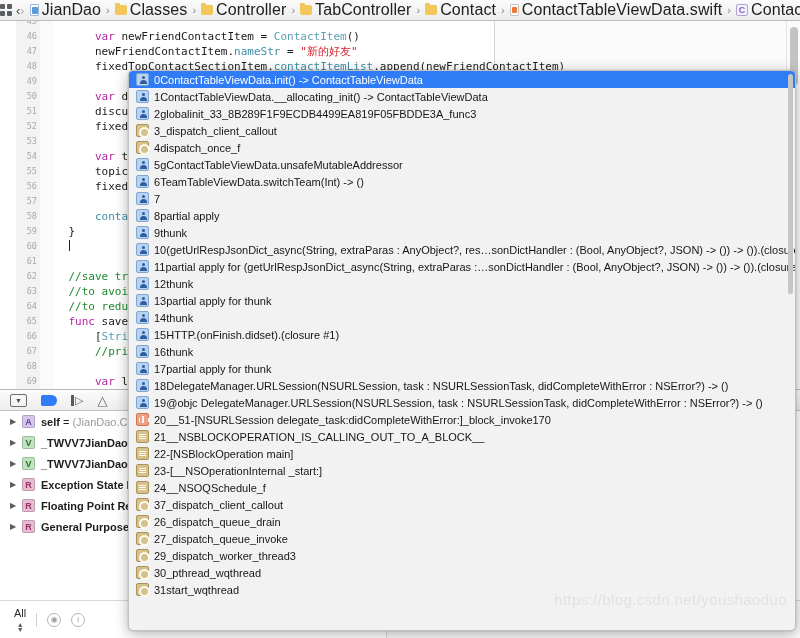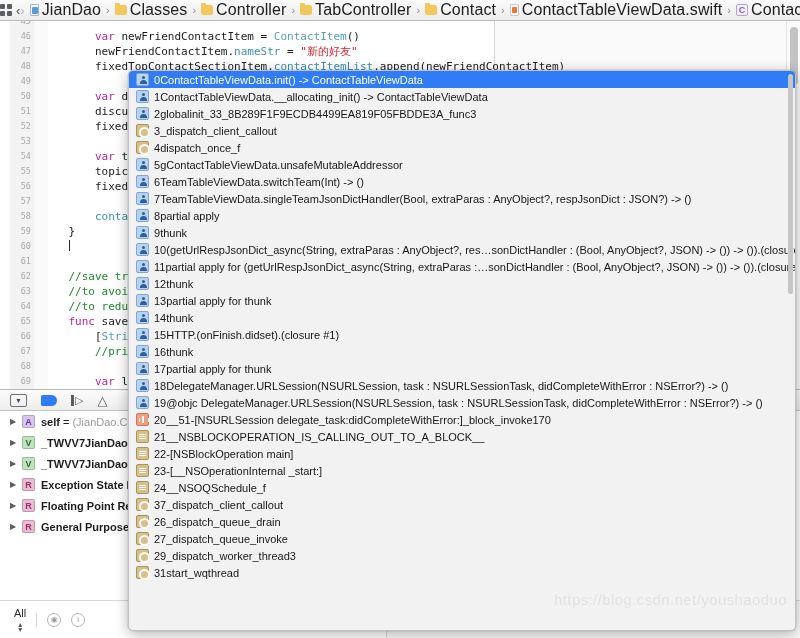--- a/index.html
+++ b/index.html
@@ -50,21 +50,21 @@
   }
   .ico-grid { width:12px; height:12px; display:grid; grid-template-columns:5px 5px; grid-template-rows:5px 5px; gap:2px;}
   .ico-grid i { background:#5b5f63; border-radius:1px; display:block; }
 
   
   #editor-wrap {
     position:absolute; left:0; top:21px; width:800px; height:368px;
     background:#ffffff; overflow:hidden;
   }
   #gutter {
-    position:absolute; left:10px; top:0; width:38px; height:368px;
+    position:absolute; left:16px; top:0; width:38px; height:368px;
     background:#f3f3f3; border-right:1px solid #dcdcdc;
   }
   #gutter-fold { position:absolute; left:24px; top:0; width:14px; height:368px; background:#fafafa; }
   .lnum {
     position:absolute; right:16px; width:26px; text-align:right;
     font-family:"DejaVu Sans Mono", monospace; font-size:8.5px; color:#a8a8a8; line-height:15px; height:15px;
   }
   #code {
     position:absolute; left:38px; top:0; right:0; height:368px;
     font-family:"DejaVu Sans Mono", monospace; font-size:11px; line-height:15px;
@@ -389,21 +389,20 @@
           <span>gContactTableViewData.unsafeMutableAddressor</span>
         </div>
         <div class="srow">
           <span class="s-ico ic-person"></span>
           <span>6 </span>
           <span>TeamTableViewData.switchTeam(Int) -&gt; ()</span>
         </div>
         <div class="srow">
           <span class="s-ico ic-person"></span>
           <span>7 </span>
-          <span>TeamTableViewData.singleTeamJsonDictHandler(Bool, extraParas : AnyObject?, respJsonDict : JSON?) -&gt; ()</span>
         </div>
         <div class="srow">
           <span class="s-ico ic-person"></span>
           <span>8 </span>
           <span>partial apply</span>
         </div>
         <div class="srow">
           <span class="s-ico ic-person"></span>
           <span>9 </span>
           <span>thunk</span>
@@ -498,20 +497,25 @@
           <span>27 </span>
           <span>_dispatch_queue_invoke</span>
         </div>
         <div class="srow">
           <span class="s-ico ic-gear"></span>
           <span>29 </span>
           <span>_dispatch_worker_thread3</span>
         </div>
         <div class="srow">
           <span class="s-ico ic-gear"></span>
+          <span>30 </span>
+          <span>_pthread_wqthread</span>
+        </div>
+        <div class="srow">
+          <span class="s-ico ic-gear"></span>
           <span>31 </span>
           <span>start_wqthread</span>
         </div>
       </div>
     <div id="stack-scroll">
       <div class="sthumb"></div>
     </div>
     <div id="watermark">https://blog.csdn.net/youshaoduo</div>
   </div>
 

